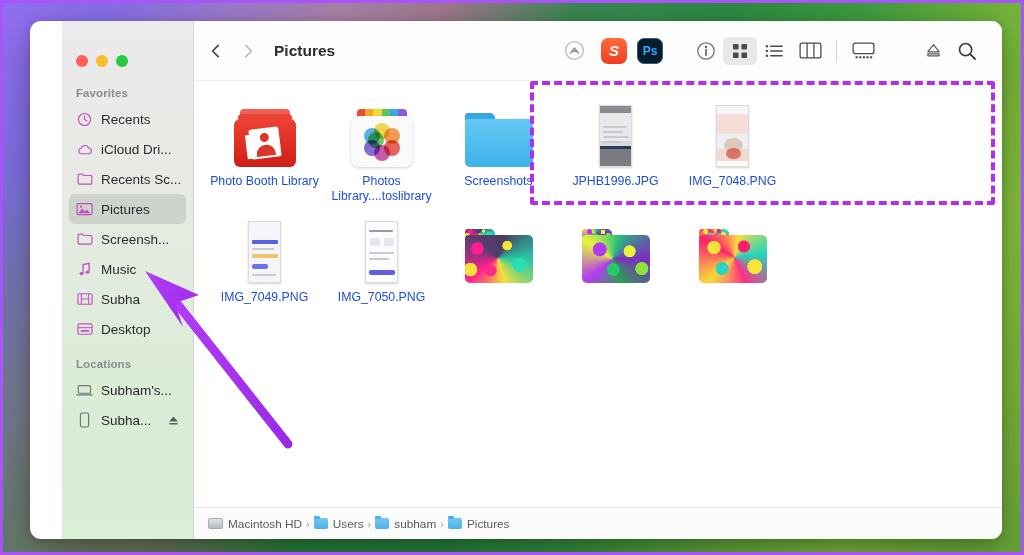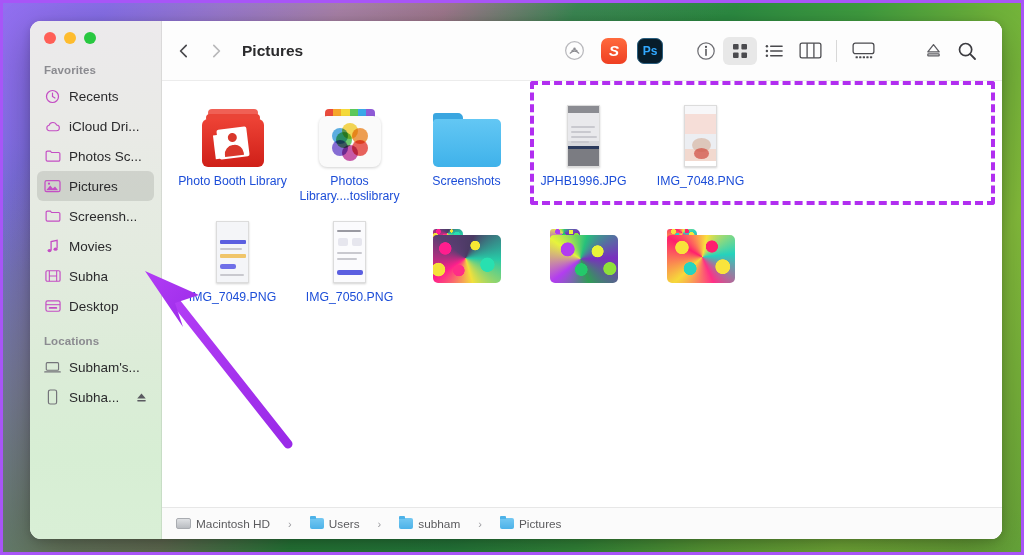--- a/index.html
+++ b/index.html
@@ -40,23 +40,24 @@
     display: flex; flex-direction: column;
   }
   .win-body { flex: 1; display: flex; min-height: 0; }
 
   
   .sidebar {
     width: 132px; flex: 0 0 132px;
     background: linear-gradient(180deg,
         #eceaec 0%, #e9eae6 22%, #e3ebdf 46%,
         #dcecd8 66%, #d7eed4 84%, #d9efd6 100%);
-    padding-top: 0;
+    padding-top: 23px;
     position: relative;
     border-right: 1px solid rgba(0,0,0,.07);
+    margin-left: 32px;
   }
   .traffic {
     display: flex; gap: 8px; padding: 11px 0 14px 14px;
   }
   .dot { width: 12px; height: 12px; border-radius: 50%; }
   .dot.red { background: #ff5f57; }
   .dot.yellow { background: #febc2e; }
   .dot.green { background: #28c840; }
 
   .sb-head {
@@ -207,21 +208,21 @@
   .shot {
     width: 33px; height: 62px; background:#fff;
     border:1px solid #dcdcdc; box-shadow: 0 1px 2px rgba(0,0,0,.18);
     overflow:hidden; position:relative;
   }
   .shot .ln { position:absolute; left:3px; height:2px; background:#c9c9cf; border-radius:1px; }
 
   
   .pathbar {
     height: 32px; flex: 0 0 32px;
-    display: flex; align-items: center; gap: 16px;
+    display: flex; align-items: center; gap: 2px;
     padding-left: 14px; background: #fbfbfb;
     border-top: 1px solid #e7e7e7;
     font-size: 11.8px; color: #5b5b5e;
   }
   .pi { display: flex; align-items: center; gap: 5px; }
   .pchev { color: #9a9a9e; font-size: 11px; margin: 0 2px; }
   .mini-folder {
     width: 14px; height: 11px; border-radius: 1px 2px 2px 2px;
     background: linear-gradient(180deg,#74c8f2,#4db2e8); position: relative;
   }
@@ -279,21 +280,21 @@
           </span>
           <span class="sb-label">iCloud Dri...</span>
         </div>
 
         <div class="sb-item">
           <span class="sb-icon">
             <svg width="16" height="14" viewBox="0 0 17 14">
                 <path d="M1.2 3.2a1.4 1.4 0 0 1 1.4-1.4h3.1l1.3 1.5h7.4A1.4 1.4 0 0 1 15.8 4.7v6.4a1.4 1.4 0 0 1-1.4 1.4H2.6a1.4 1.4 0 0 1-1.4-1.4z" fill="none" stroke="#c44ec4" stroke-width="1.25"></path>
               </svg>
           </span>
-          <span class="sb-label">Photos Sc...</span>
+          <span class="sb-label">Recents Sc...</span>
         </div>
 
 
 
         <div class="sb-item sel">
           <span class="sb-icon">
             <svg width="17" height="14" viewBox="0 0 17 14">
                 <rect x="1" y="1.6" width="15" height="11" rx="1.6" fill="none" stroke="#c44ec4" stroke-width="1.25"></rect>
                 <path d="M2.2 11.2 6.2 6.6l2.6 2.8 2.2-2 3.1 3.8z" fill="#c44ec4"></path>
                 <circle cx="5" cy="4.7" r="1.1" fill="#c44ec4"></circle>
@@ -312,21 +313,21 @@
         </div>
 
         <div class="sb-item">
           <span class="sb-icon">
             <svg width="14" height="15" viewBox="0 0 13 15">
                 <path d="M4.6 11.2V2.6l6-1.3v8.3" fill="none" stroke="#c44ec4" stroke-width="1.3"></path>
                 <ellipse cx="3" cy="11.6" rx="2" ry="1.6" fill="#c44ec4"></ellipse>
                 <ellipse cx="9" cy="10.2" rx="2" ry="1.6" fill="#c44ec4"></ellipse>
               </svg>
           </span>
-          <span class="sb-label">Movies</span>
+          <span class="sb-label">Music</span>
         </div>
 
         <div class="sb-item">
           <span class="sb-icon">
             <svg width="16" height="14" viewBox="0 0 17 14">
                 <rect x="1" y="1.4" width="15" height="11.2" rx="1.4" fill="none" stroke="#c44ec4" stroke-width="1.25"></rect>
                 <path d="M4.6 1.4v11.2M12.4 1.4v11.2M4.6 7h7.8" stroke="#c44ec4" stroke-width="1.15"></path>
               </svg>
           </span>
           <span class="sb-label">Subha</span>

